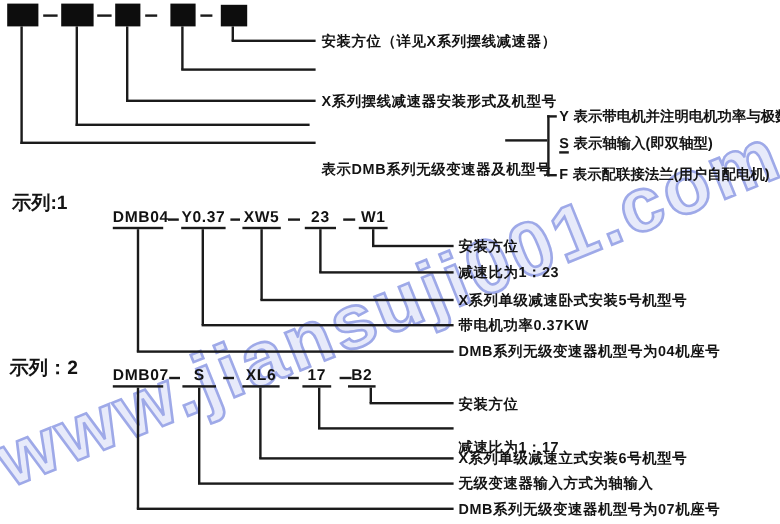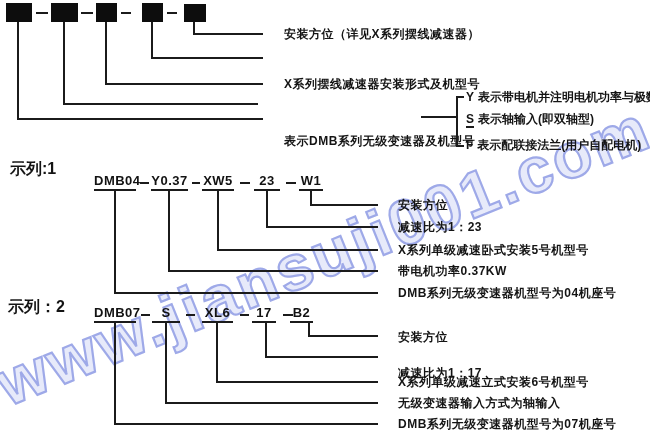--- a/index.html
+++ b/index.html
@@ -2,21 +2,21 @@
 <html><head>
 <meta charset="utf-8">
 <style>
   html,body{margin:0;padding:0;background:#fff;}
   .stage{position:relative;width:650px;height:437px;background:#ffffff;overflow:hidden;
          font-family:"Liberation Sans","DejaVu Sans",sans-serif;}
   .sq{position:absolute;background:#0d0d0d;}
   .h{position:absolute;height:2px;background:#1b1b1b;}
   .v{position:absolute;width:2px;background:#1b1b1b;}
   .lbl{position:absolute;font-size:12px;line-height:14px;font-weight:700;color:#141414;
-       white-space:nowrap;letter-spacing:.5px;margin-left:16px;}
+       white-space:nowrap;letter-spacing:.5px;}
   .code-seg{position:absolute;font-size:13px;line-height:14px;font-weight:700;color:#121212;
        text-align:center;border-bottom:2px solid #1b1b1b;padding-bottom:1px;letter-spacing:.5px;}
   .ex-title{position:absolute;font-size:16px;font-weight:700;color:#141414;white-space:nowrap;}
   .mode-row{position:absolute;font-size:12px;line-height:14px;font-weight:700;color:#141414;white-space:nowrap;}
   .mode-code{display:inline-block;margin-right:4px;}
   .mode-code.u{border-bottom:2px solid #1b1b1b;}
   .watermark{position:absolute;left:-14px;top:352px;transform:rotate(-22deg);transform-origin:0 0;
        font-size:64px;font-weight:700;letter-spacing:3px;white-space:nowrap;
        color:rgba(170,180,238,0.28);-webkit-text-stroke:2.2px #9ea9e8;pointer-events:none;}
 </style>

